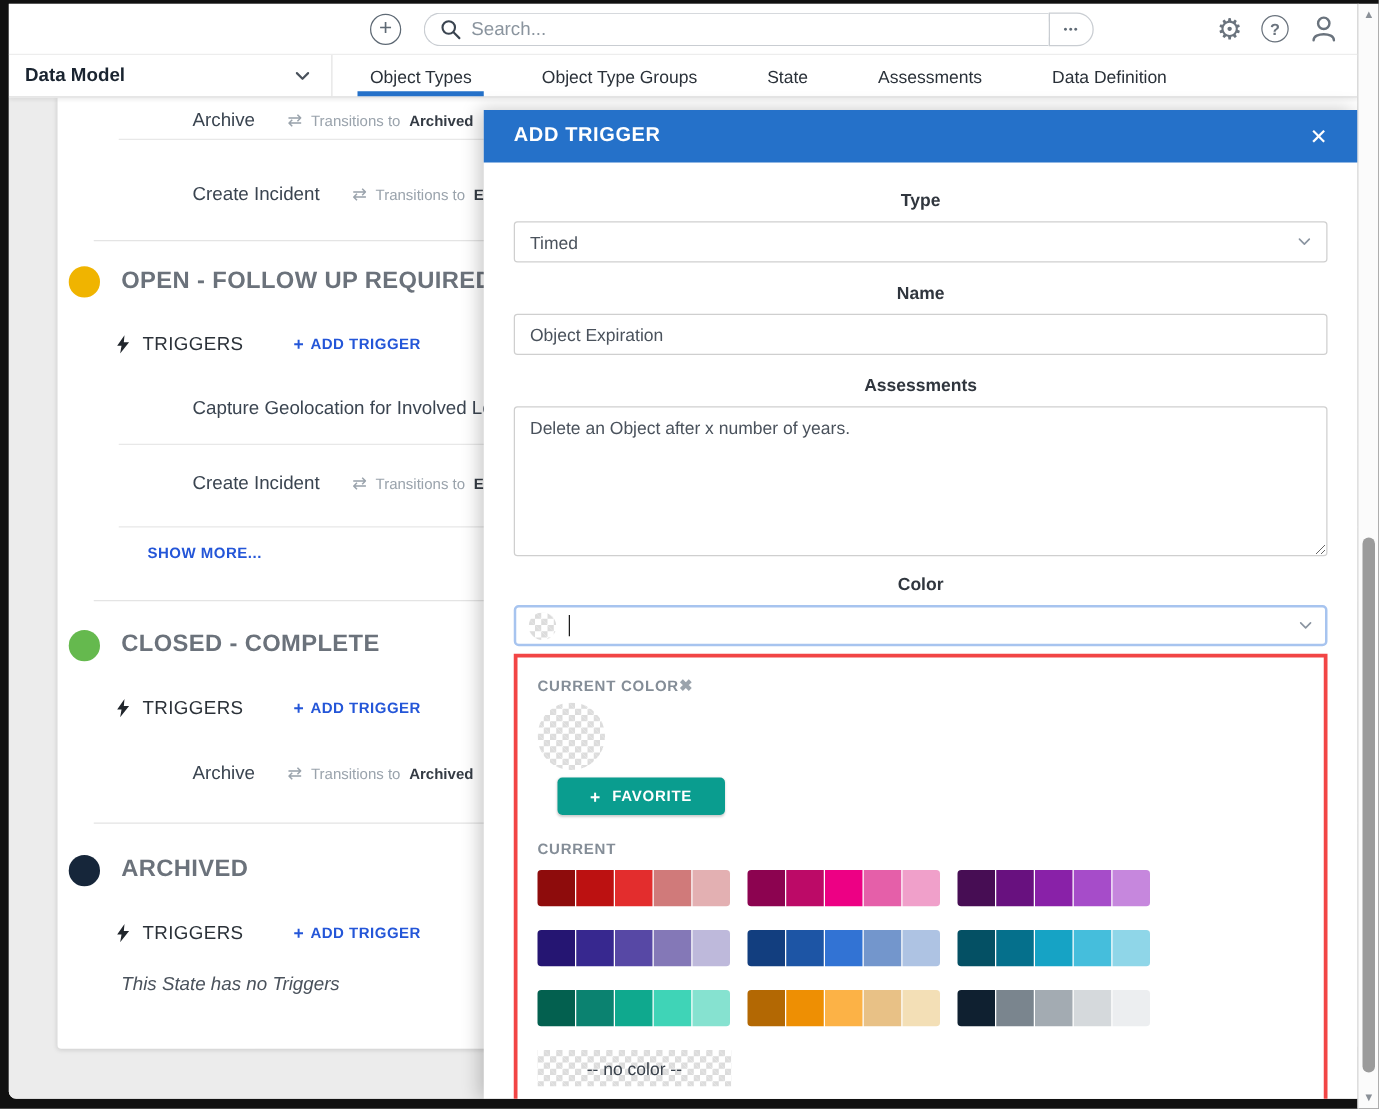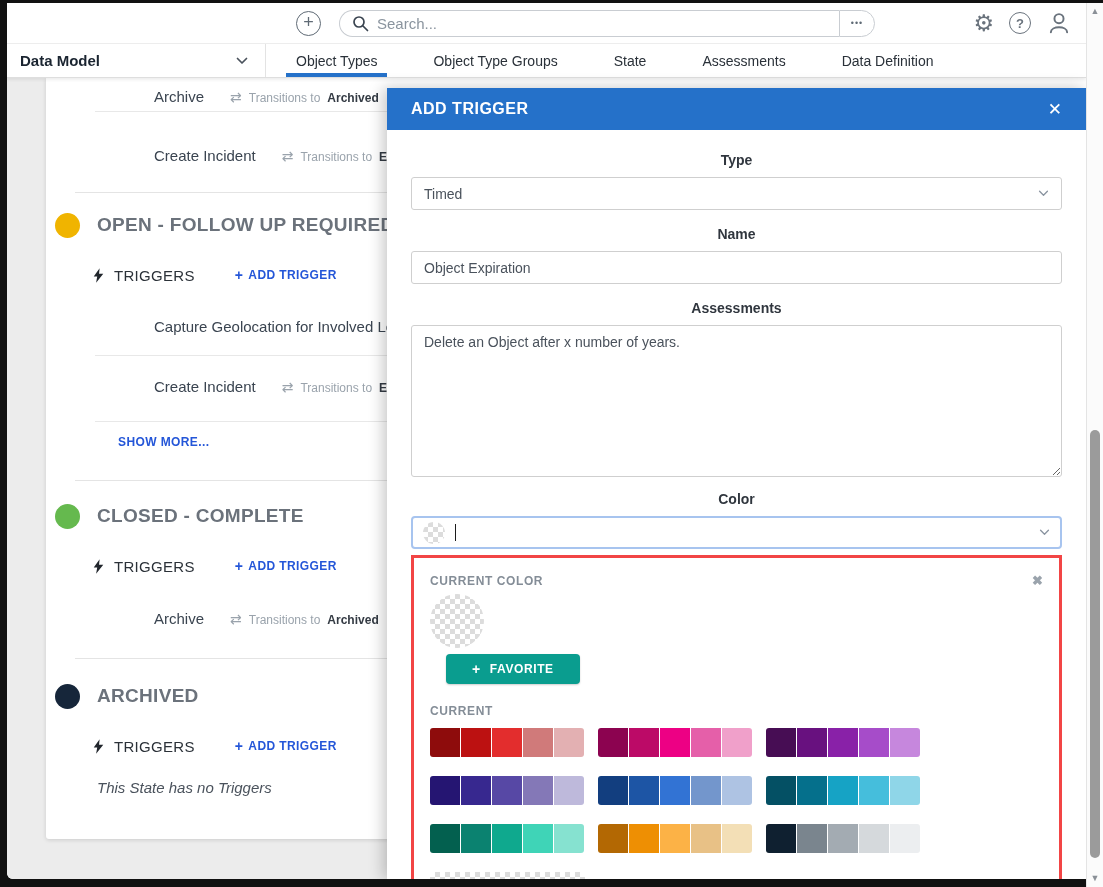--- a/index.html
+++ b/index.html
@@ -65,33 +65,33 @@
 
   
   .modal { position:absolute; left:380px; top:85px; right:0; bottom:0; background:#fff; box-shadow:-4px 0 14px rgba(0,0,0,.22); z-index:5; }
   .modal-header { height:42px; background:#2571C9; display:flex; align-items:center; justify-content:space-between; padding:0 24px; }
   .modal-title { color:#fff; font-size:16px; font-weight:700; letter-spacing:.5px; }
   .modal-close { color:#fff; font-size:17px; cursor:pointer; }
   .modal-body { padding:22px 24px 0 24px; }
   .field-label { font-size:14px; font-weight:600; color:#30363E; margin-bottom:9px;text-align:center; }
   .select { height:33px; border:1px solid #CFCFCF; border-radius:3px; display:flex; align-items:center; padding:0 12px; font-size:14px; color:#4A525C; justify-content:space-between; margin-bottom:16px; background:#fff; cursor:pointer; }
   .text-input { width:100%; height:33px; border:1px solid #CFCFCF; border-radius:3px; padding:0 12px; font-size:14px; color:#4A525C; margin-bottom:16px; outline:none; display:block; }
-  textarea.desc { width:100%; height:152px; border:1px solid #CFCFCF; border-radius:3px; padding:8px 12px; font-size:14px; color:#4A525C; margin-bottom:14px; resize:both; outline:none; display:block; }
+  textarea.desc { width:100%; height:120px; border:1px solid #CFCFCF; border-radius:3px; padding:8px 12px; font-size:14px; color:#4A525C; margin-bottom:14px; resize:both; outline:none; display:block; }
   .color-select { height:33px; border:2px solid #A7C4EF; border-radius:4px; display:flex; align-items:center; padding:0 10px; gap:10px; margin-bottom:6px; cursor:text; }
   .mini-swatch { width:22px; height:22px; border-radius:50%; flex:none; }
   .caret-line { width:1px; height:17px; background:#1c1c1c; }
   .color-select .chev { margin-left:auto; }
 
   .checker { background-color:#fff;
     background-image:linear-gradient(45deg,#DCDCDC 25%,transparent 25%,transparent 75%,#DCDCDC 75%),
                      linear-gradient(45deg,#DCDCDC 25%,transparent 25%,transparent 75%,#DCDCDC 75%);
     background-size:10px 10px; background-position:0 0,5px 5px; }
 
   .picker { border:3px solid #F24545; padding:16px 16px 24px 16px; background:#fff; }
-  .picker-head { display:flex; align-items:flex-start; justify-content:space-between; }
+  .picker-head { display:flex; align-items:flex-start; justify-content:flex-start; }
   .picker-head .lbl { font-size:12px; font-weight:700; color:#848D97; letter-spacing:.6px; }
   .picker-close { font-size:13px; font-weight:700; color:#9AA3AC; cursor:pointer; line-height:1; }
   .current-circle { width:54px; height:54px; border-radius:50%; margin-top:6px; }
   .favorite { margin:6px 0 0 16px; background:#0A9D8F; color:#fff; border:none; border-radius:4px; padding:8px 26px; font-size:12px; font-weight:700; letter-spacing:.6px; display:inline-flex; align-items:center; gap:9px; cursor:pointer; box-shadow:0 1px 2px rgba(0,0,0,.2); }
   .favorite .fplus { font-size:14px; font-weight:700; line-height:1; }
   .palette-label { margin-top:20px; font-size:12px; font-weight:700; color:#848D97; letter-spacing:.6px; }
   .palette-row { display:flex; gap:14px; margin-top:0; margin-bottom:19px; }
   .palette-row:first-child { margin-top:10px; }
   .palette-group { display:flex; gap:1px; }
   .swatch { width:30px; height:29px; cursor:pointer; }

